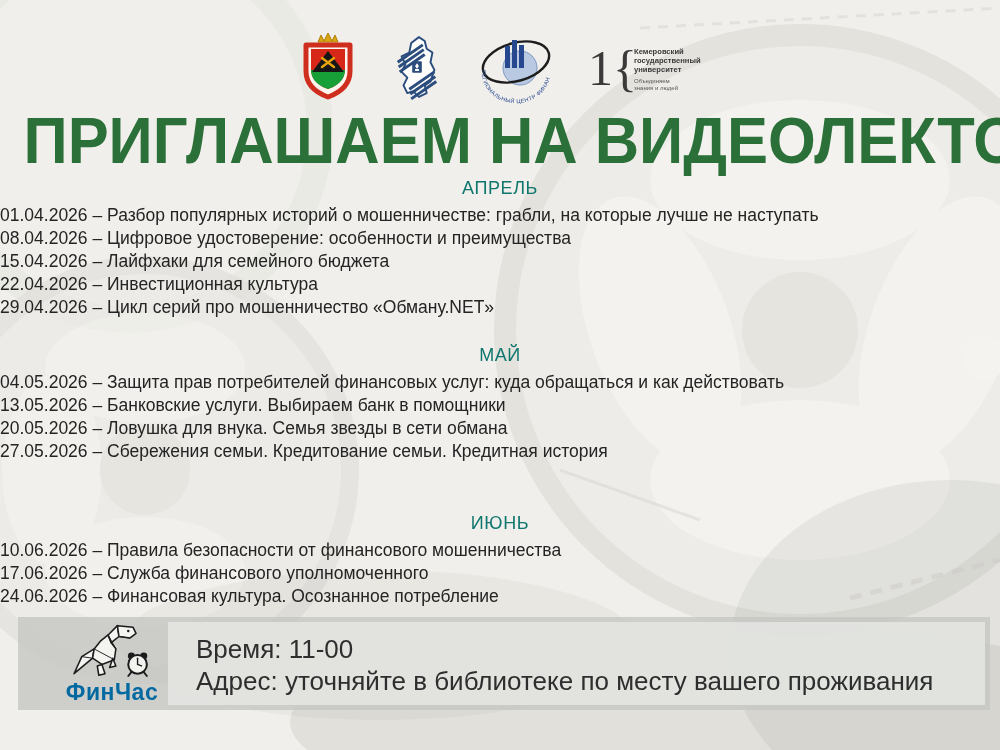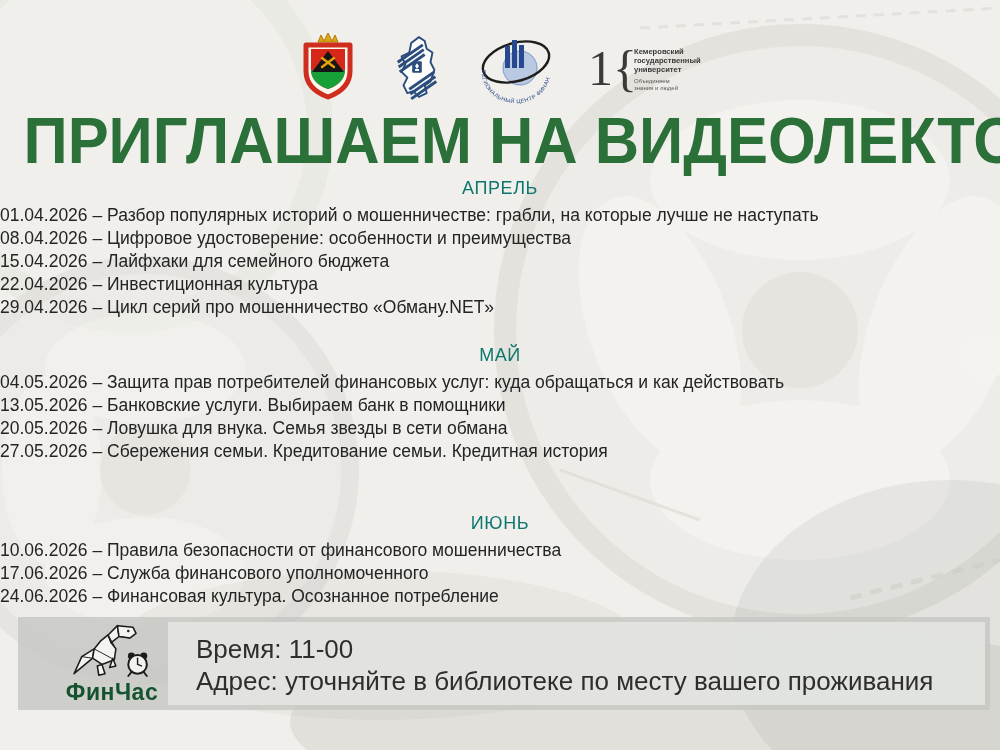--- a/index.html
+++ b/index.html
@@ -38,21 +38,21 @@
   
   .footer-bar{
     position:absolute;left:18px;top:617px;width:972px;height:93px;
     background:rgba(197,199,195,0.8);
   }
   .finchas{
     position:absolute;left:28px;top:2px;width:132px;height:89px;text-align:center;
   }
   .finchas-label{
     position:absolute;left:0;bottom:2px;width:100%;
-    font-size:23px;font-weight:bold;color:#14532d;letter-spacing:0.5px;
+    font-size:23px;font-weight:bold;color:#0369a1;letter-spacing:0.5px;
   }
   .footer-box{
     position:absolute;left:150px;top:5px;right:5px;bottom:5px;
     background:rgba(227,228,224,0.95);
   }
   .footer-text{
     position:absolute;left:28px;top:12px;
     font-size:26px;line-height:31.5px;color:#2e2e2e;white-space:nowrap;
   }
 </style>

